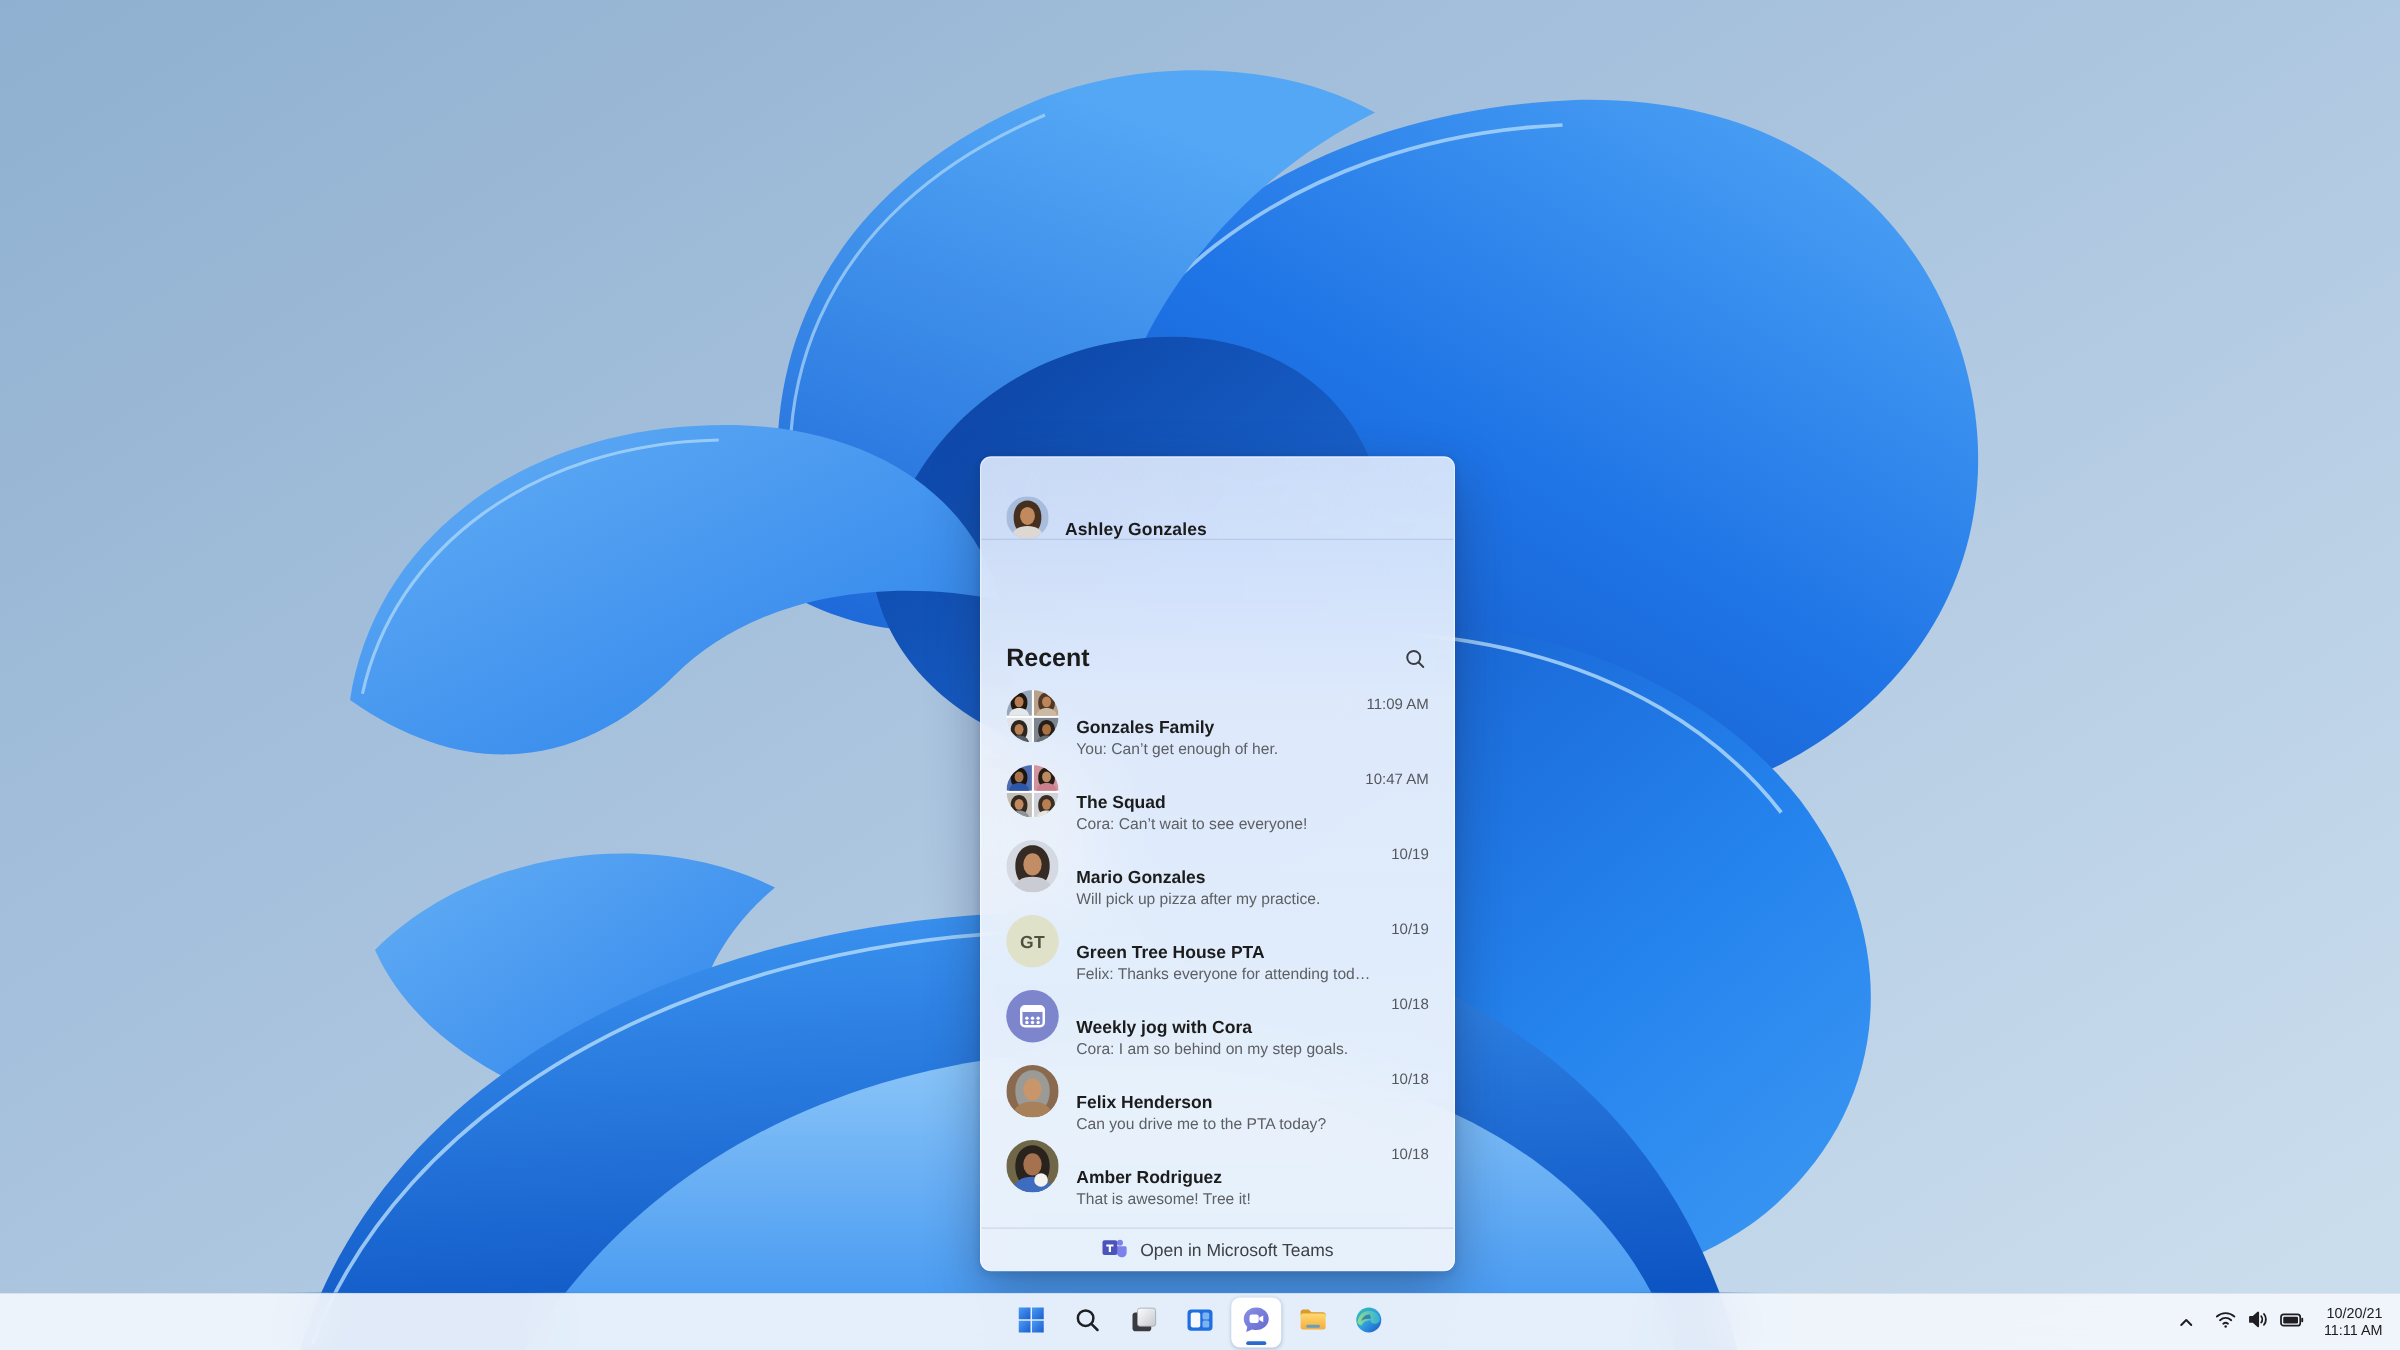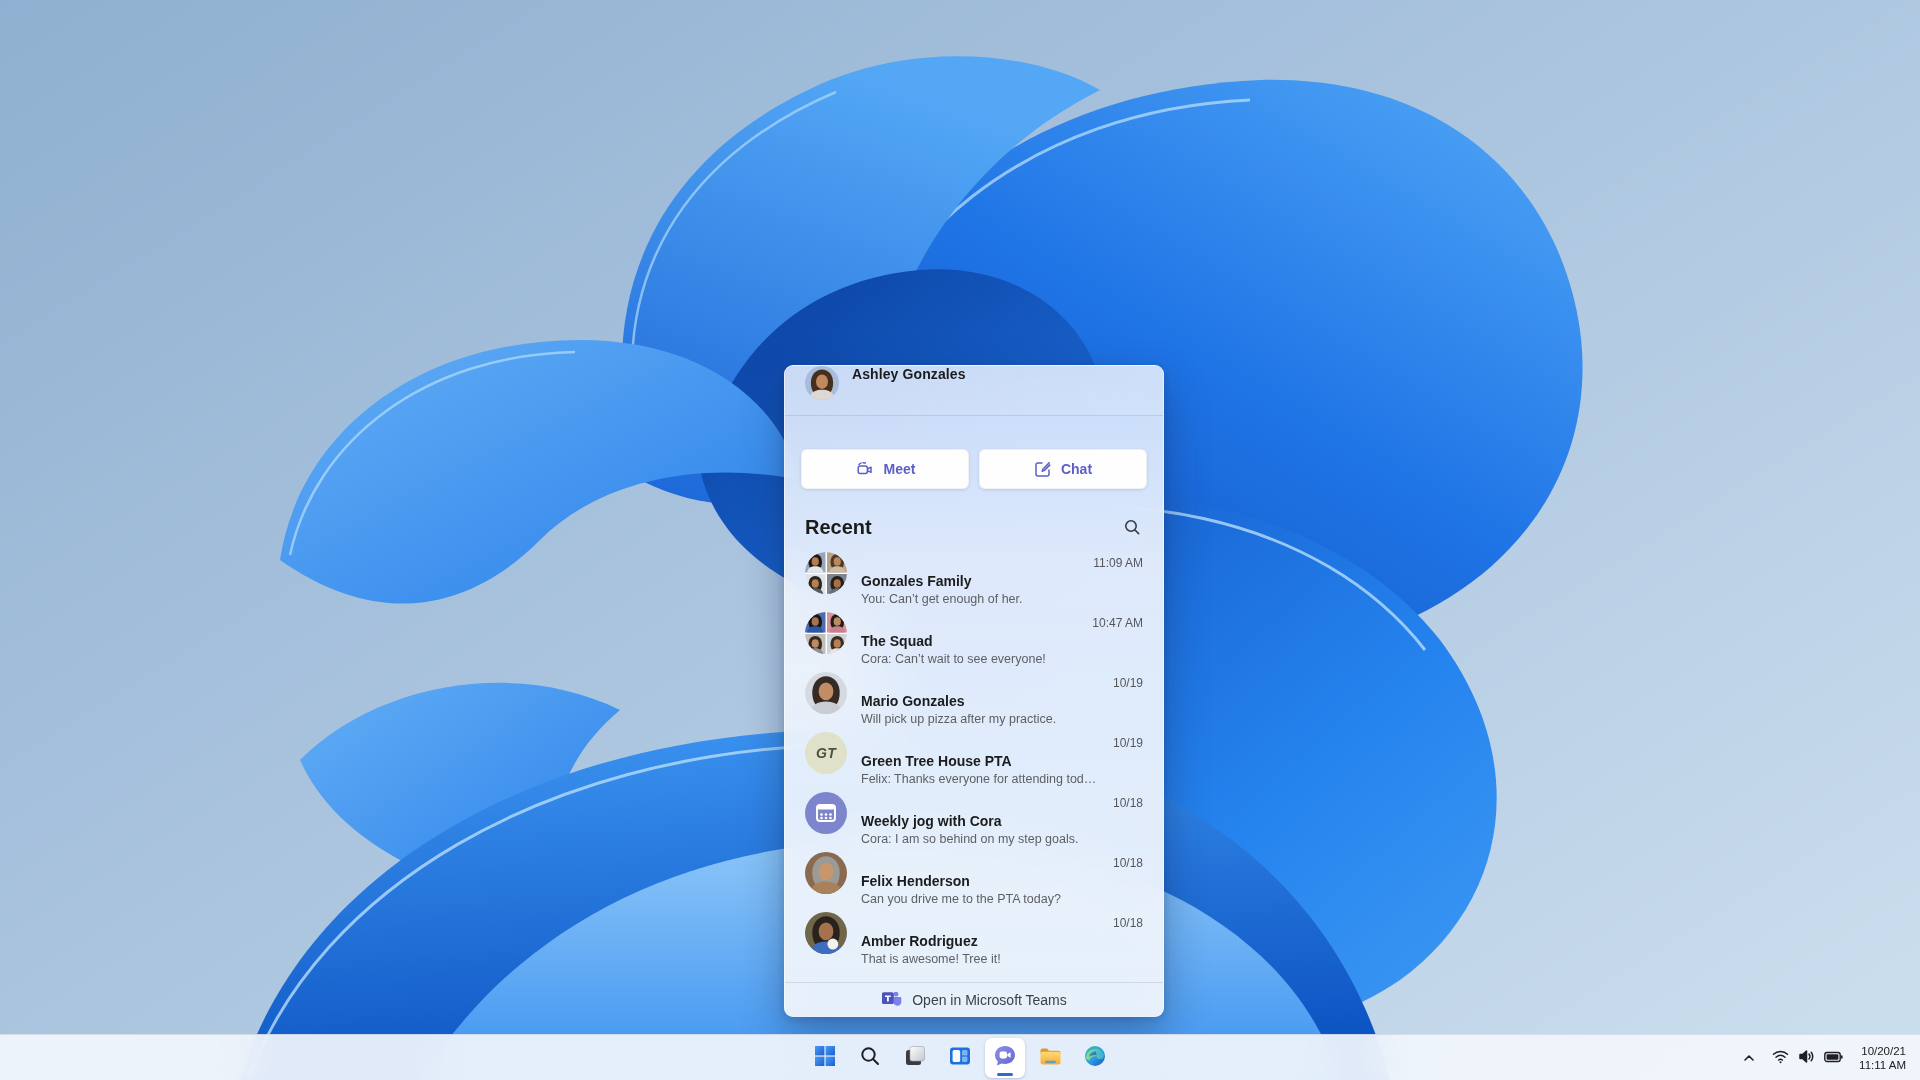--- a/index.html
+++ b/index.html
@@ -13,22 +13,22 @@
   
   .flyout {
     position:absolute; left:784px; top:365px; width:380px; height:652px;
     border-radius:9px; overflow:hidden;
     background:linear-gradient(180deg, rgba(225,234,250,0.88), rgba(238,243,251,0.93) 30%, rgba(240,244,251,0.95));
     backdrop-filter: blur(28px) saturate(140%);
     box-shadow:0 18px 42px rgba(20,40,80,0.38), 0 2px 8px rgba(20,40,80,0.18);
     border:1px solid rgba(255,255,255,0.55);
   }
   .flyout-header {
-    position:absolute; left:0; top:0; right:0; height:50px;
-    display:flex; align-items:flex-start; padding:0 20px; gap:13px;
+    position:absolute; left:0; top:0; right:0; height:66px;
+    display:flex; align-items:flex-end; padding:0 20px; gap:13px;
     background:linear-gradient(115deg, rgba(205,221,247,0.55), rgba(224,234,250,0.25));
     border-bottom:1px solid rgba(70,90,130,0.16);
   }
   .flyout-header .user-name { font-size:14px; font-weight:700; color:#1b1b1b; letter-spacing:.1px; }
 
   .actions { position:absolute; left:16px; right:16px; top:83px; display:flex; gap:10px; }
   .action-btn {
     flex:1; height:40px; border:1px solid rgba(20,40,90,0.06); border-radius:6px;
     background:rgba(255,255,255,0.97);
     box-shadow:0 1px 3px rgba(30,50,90,0.14);
@@ -53,21 +53,21 @@
 
   .flyout-footer {
     position:absolute; left:0; right:0; bottom:0; height:34px;
     border-top:1px solid rgba(70,90,130,0.16);
     display:flex; align-items:center; justify-content:center; gap:10px; cursor:pointer;
   }
   .flyout-footer span { font-size:14px; color:#3e4046; font-weight:400; }
 
   
   .av { width:42px; height:42px; border-radius:50%; overflow:hidden; flex:0 0 auto; position:relative;
-        display:flex; align-items:center; justify-content:center;font-style:italic; }
+        display:flex; align-items:center; justify-content:center; }
   .av svg { display:block; width:100%; height:100%; }
   .av-sm { width:34px; height:34px; }
   .av .prop { display:none; }
   .show-prop .prop { display:block; }
 
   .av-initials { background:#dfe1c9; color:#50503f; font-size:14px; font-weight:700; letter-spacing:.3px; }
   .av-calendar { background:#7d85cd; }
 
   .av-ashley  { --bg:#a8bddb; --hair:#45301f; --skin:#c08a5e; --shirt:#ddd8d2; }
   .av-mario   { --bg:#d5dae2; --hair:#352b24; --skin:#c28c64; --shirt:#c9cdd3; }
@@ -177,41 +177,20 @@
     <rect width="40" height="40" style="fill:var(--bg,#b9c8dd)"></rect>
     <path d="M7 22 C6 10 13 4 20 4 C27 4 34 10 33 22 C32.5 27 31 30 29 32 L11 32 C9 30 7.5 27 7 22 Z" style="fill:var(--hair,#3a2a1e)"></path>
     <ellipse cx="20" cy="18.5" rx="7" ry="8.5" style="fill:var(--skin,#c08a5e)"></ellipse>
     <path d="M4 40 C6 31 12 28 20 28 C28 28 34 31 36 40 Z" style="fill:var(--shirt,#d8d8d8)"></path>
     <circle class="prop" cx="26.5" cy="30.5" r="5.2" fill="#f4f2ee"></circle>
   </svg>
 </div>
       <div class="user-name">Ashley Gonzales</div>
     </div>
 
-    <div class="actions">
-      <div class="action-btn">
-        <span>
-          <svg width="20" height="20" viewBox="0 0 20 20" fill="none" stroke="#5b5fc7" stroke-width="1.5">
-            <path d="M4 5.5 C5.5 3.8 8.5 3.2 10.5 4" stroke-dasharray="2.4 2" stroke-linecap="round"></path>
-            <rect x="3.2" y="7" width="9.2" height="7.6" rx="2"></rect>
-            <path d="M12.4 10 L16 8.2 L16 13.4 L12.4 11.6" stroke-linejoin="round"></path>
-          </svg>
-        </span>
-        <span>Meet</span>
-      </div>
-      <div class="action-btn">
-        <span>
-          <svg width="18" height="18" viewBox="0 0 18 18" fill="none" stroke="#5b5fc7" stroke-width="1.5">
-            <path d="M15 9.5 L15 14 C15 15.1 14.1 16 13 16 L4 16 C2.9 16 2 15.1 2 14 L2 5 C2 3.9 2.9 3 4 3 L8.5 3"></path>
-            <path d="M15.6 2.4 L9 9 L8.2 11.2 L10.4 10.4 L16.2 4.6" stroke-linejoin="round"></path>
-          </svg>
-        </span>
-        <span>Chat</span>
-      </div>
-    </div>
 
     <div class="recent-head">
       <div class="recent-title">Recent</div>
       <div class="search-btn">
         <svg width="18" height="18" viewBox="0 0 18 18" fill="none" stroke="#3c3c41" stroke-width="1.6">
           <circle cx="8" cy="8" r="5.2"></circle>
           <path d="M12 12 L15.6 15.6" stroke-linecap="round"></path>
         </svg>
       </div>
     </div>

